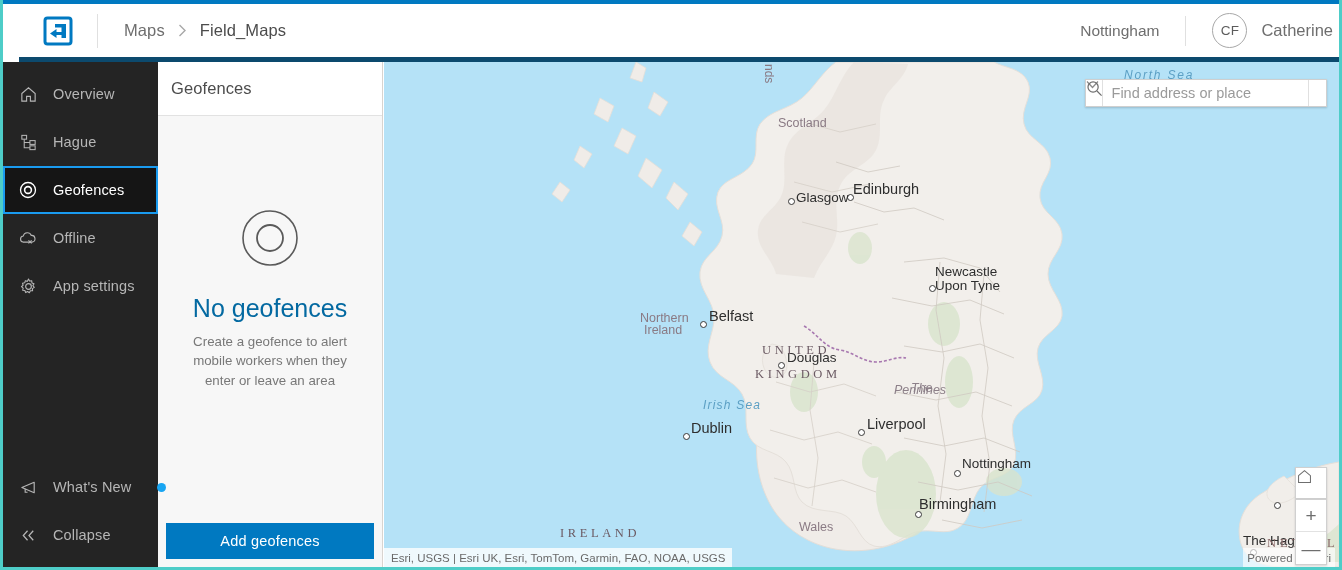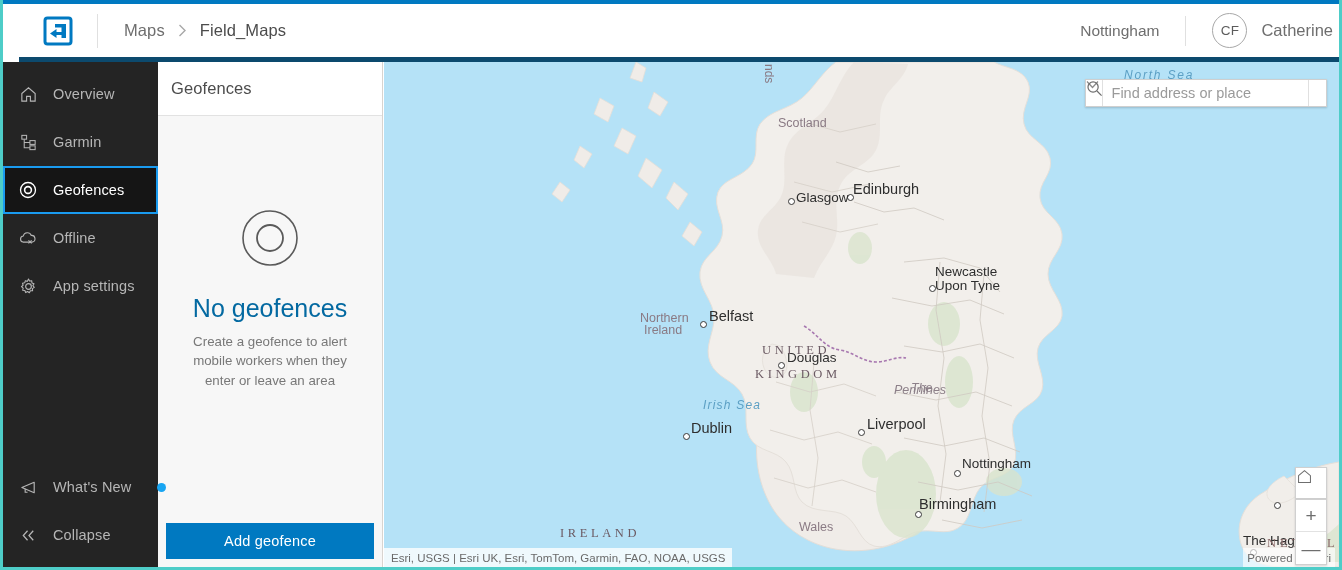--- a/index.html
+++ b/index.html
@@ -229,21 +229,21 @@
 
       <div class="nav-item">
         <span class="ico">
           <svg width="19" height="19" viewBox="0 0 20 20">
             <rect x="3" y="2.5" width="5" height="4" fill="none" stroke="#b6b6b6" stroke-width="1.1"></rect>
             <rect x="11.5" y="8" width="5.5" height="4" fill="none" stroke="#b6b6b6" stroke-width="1.1"></rect>
             <rect x="11.5" y="13.5" width="5.5" height="4" fill="none" stroke="#b6b6b6" stroke-width="1.1"></rect>
             <path d="M5.5 6.5 L5.5 15.5 L11.5 15.5 M5.5 10 L11.5 10" fill="none" stroke="#b6b6b6" stroke-width="1.1"></path>
           </svg>
         </span>
-        <span class="lbl">Garmin</span>
+        <span class="lbl">Hague</span>
       </div>
 
       <div class="nav-item active">
         <span class="ico">
           <svg width="20" height="20" viewBox="0 0 20 20">
             <circle cx="10" cy="10" r="7.5" fill="none" stroke="#ffffff" stroke-width="1.3"></circle>
             <circle cx="10" cy="10" r="3.4" fill="none" stroke="#ffffff" stroke-width="1.6"></circle>
           </svg>
         </span>
         <span class="lbl">Geofences</span>
@@ -304,21 +304,21 @@
         <svg width="58" height="58" viewBox="0 0 58 58">
           <circle cx="29" cy="29" r="27" fill="none" stroke="#5a5a5a" stroke-width="1.6"></circle>
           <circle cx="29" cy="29" r="13" fill="none" stroke="#5a5a5a" stroke-width="1.8"></circle>
         </svg>
       </span>
       <div class="empty-title">No geofences</div>
       <div class="empty-desc">Create a geofence to alert mobile workers when they enter or leave an area</div>
     </div>
 
     <div class="panel-foot">
-      <button class="btn-primary">Add geofence</button>
+      <button class="btn-primary">Add geofences</button>
     </div>
   </div>
 
   <div class="map">
 
     <svg width="955" height="505" viewBox="0 0 955 505">
       <defs>
         <linearGradient id="landg" x1="0" y1="0" x2="0" y2="1">
           <stop offset="0%" stop-color="#f2efec"></stop>
           <stop offset="100%" stop-color="#eeeae6"></stop>

